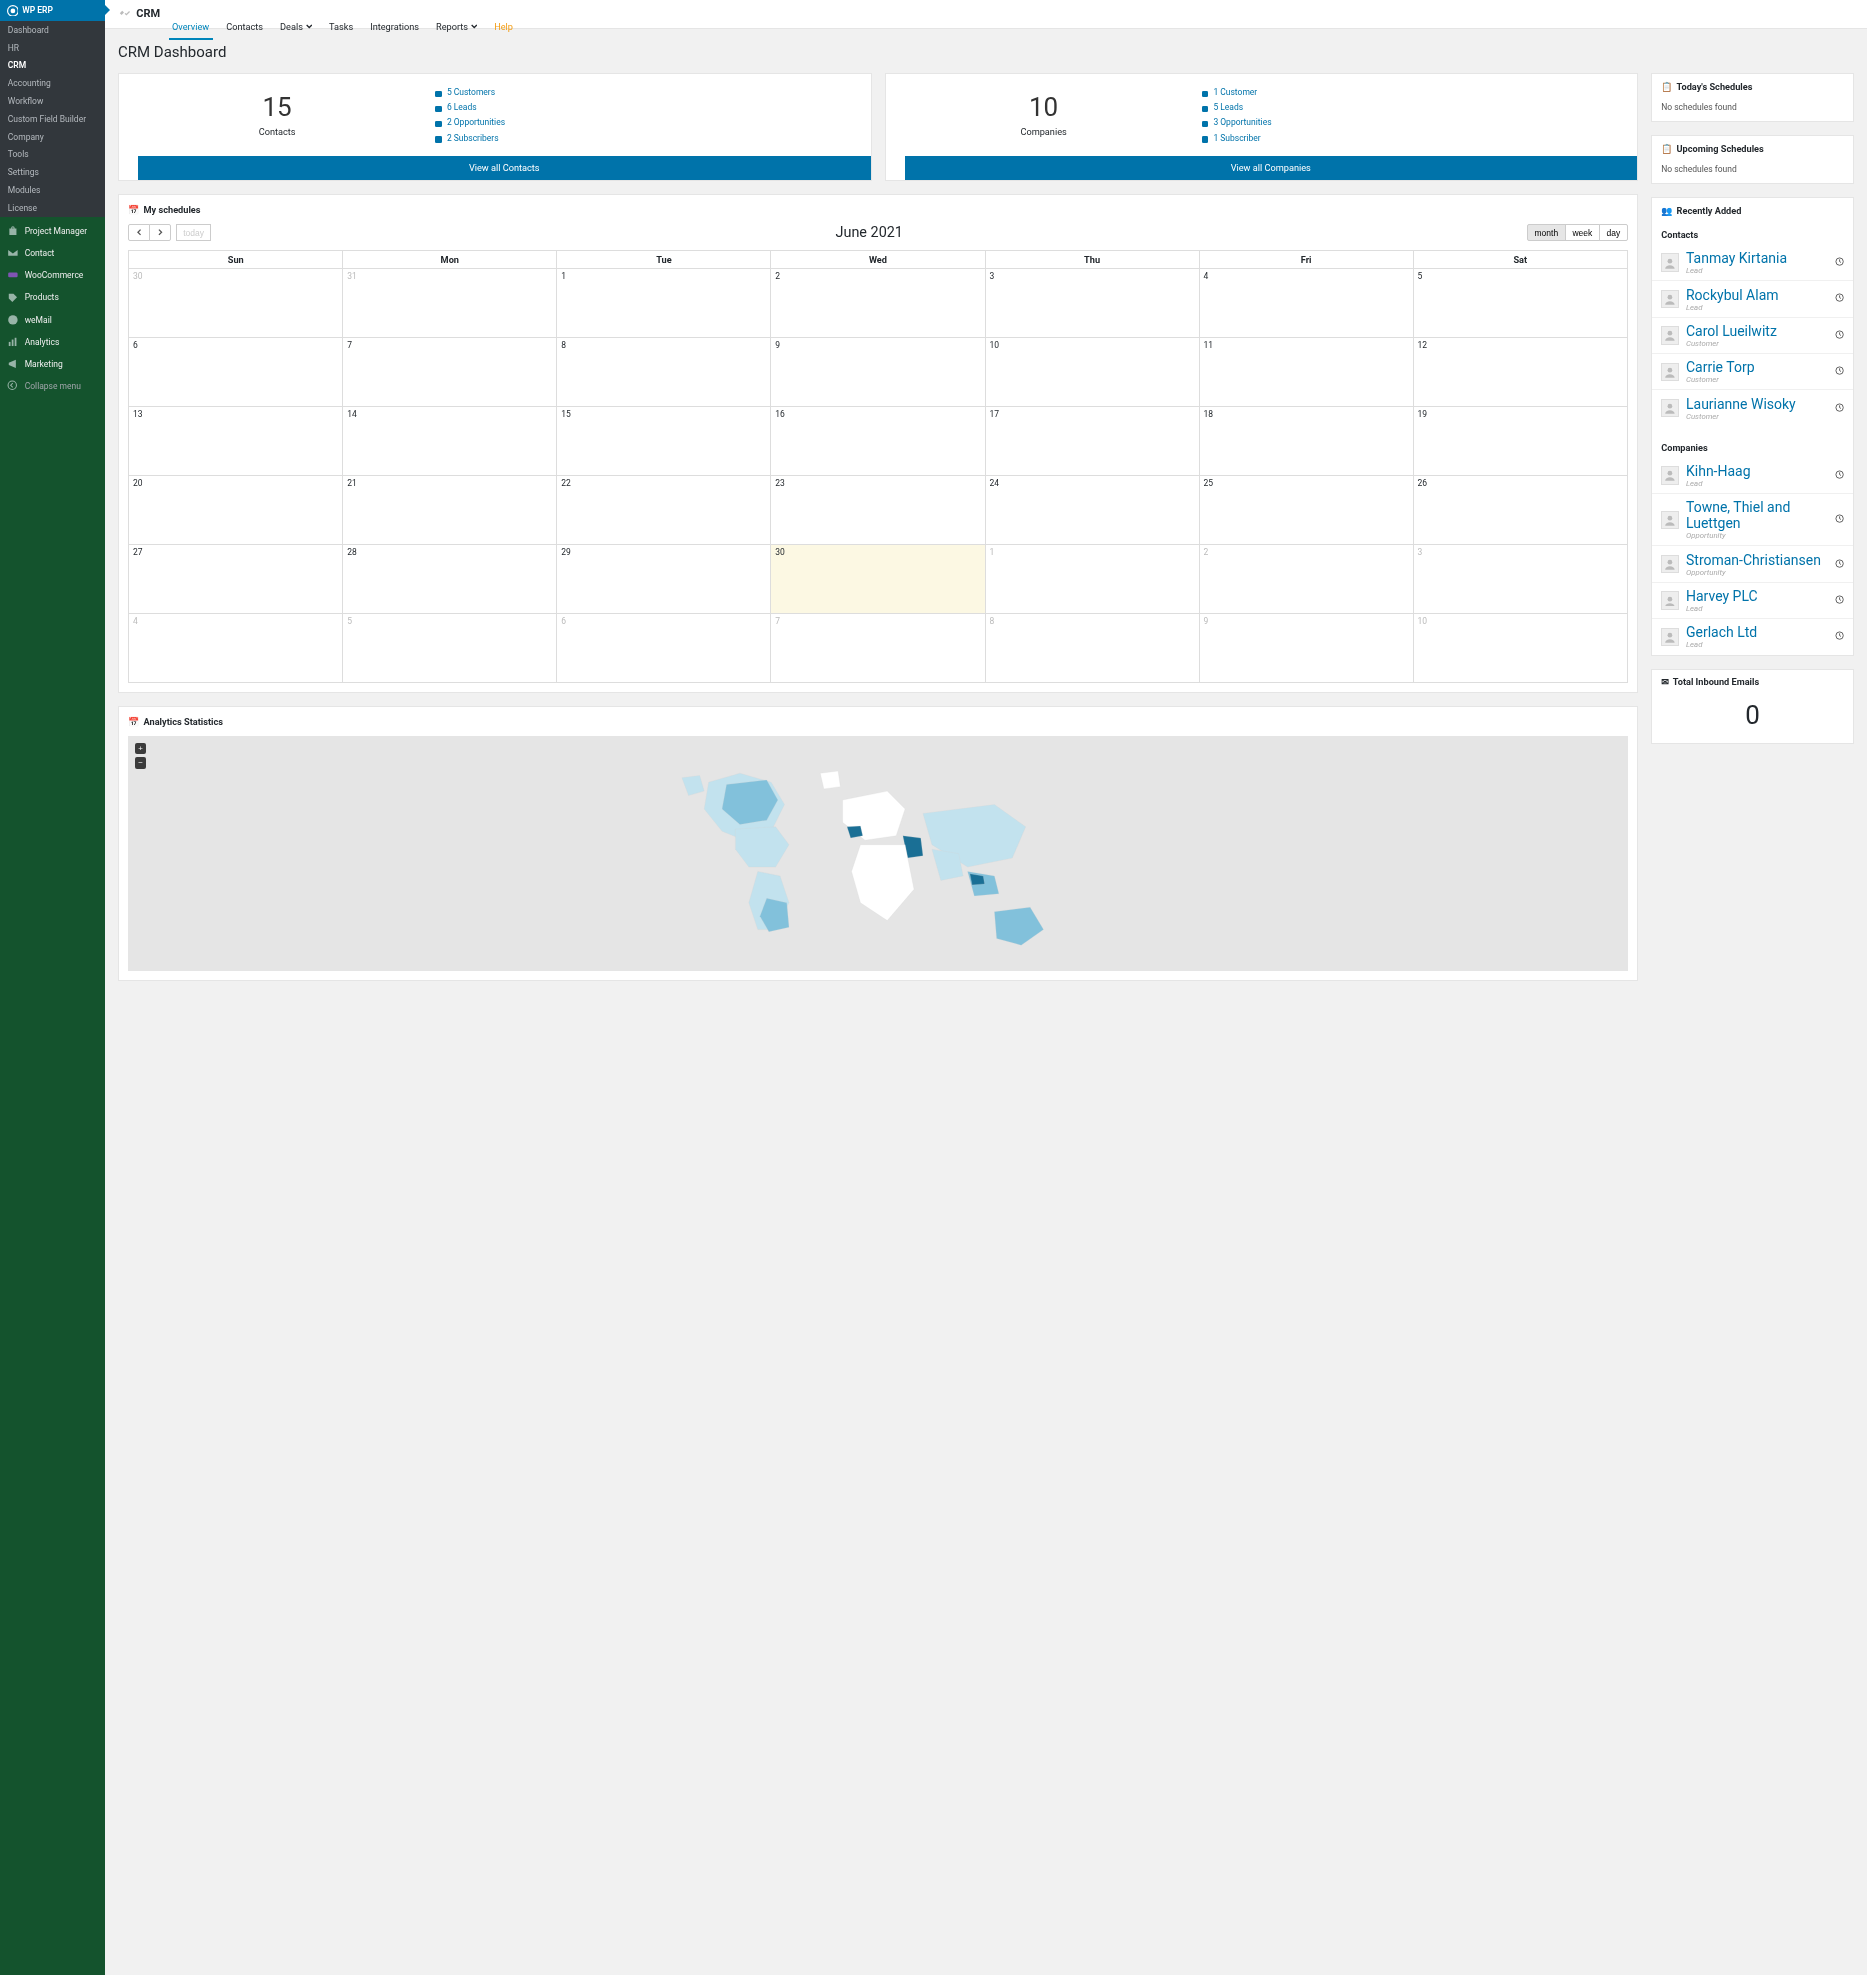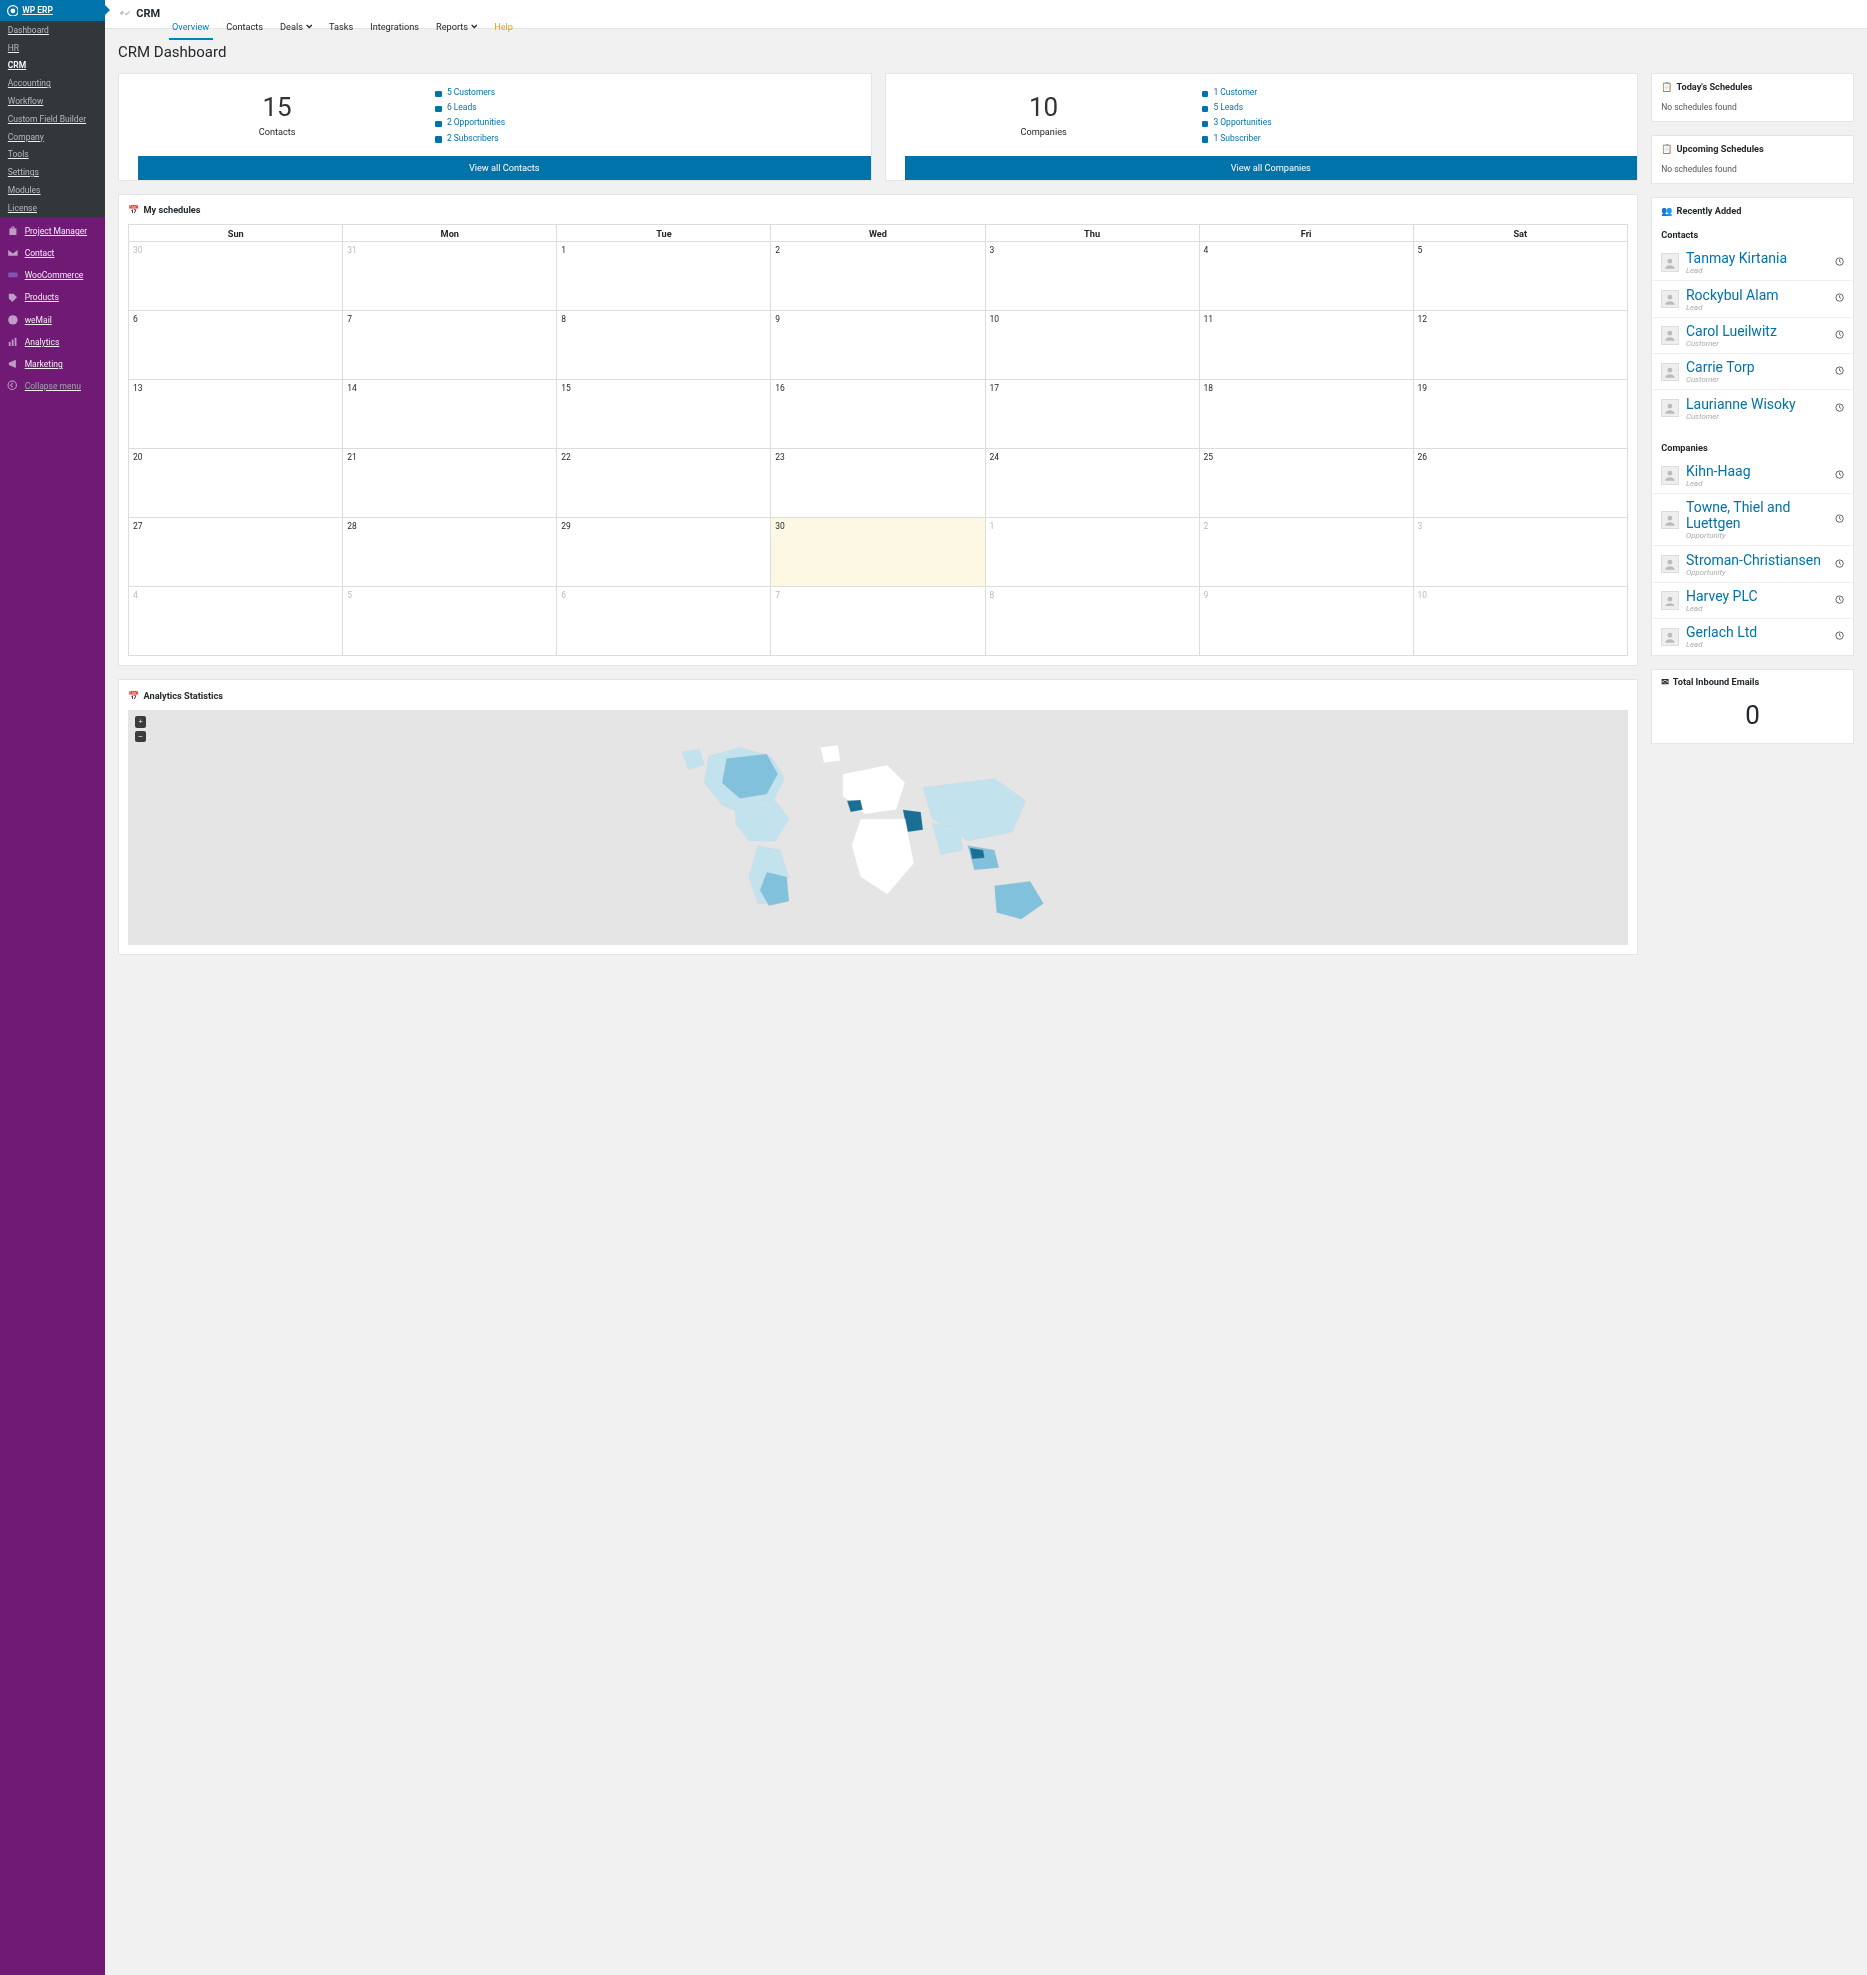--- a/index.html
+++ b/index.html
@@ -1,20 +1,20 @@
 <!DOCTYPE html>
 <html style="font-size:10.5px"><head>
 <meta charset="utf-8">
 <style>
 * { box-sizing: border-box; margin: 0; padding: 0; }
 body { font-family: -apple-system, BlinkMacSystemFont, "Segoe UI", Roboto, sans-serif; background: #f1f1f1; color: #23282d; font-size: 8.5px; }
 .layout { display: flex; min-height: 100vh; }
 
 
-.sidebar { width: 105px; background: #701a75; color: #eee; flex-shrink: 0; text-decoration: underline; }
+.sidebar { width: 105px; background: #14532d; color: #eee; flex-shrink: 0; }
 .sidebar-header { background: #0073aa; color: #fff; padding: 4.6px 6.5px; display: flex; align-items: center; font-weight: 600; font-size: 8.5px; position: relative; }
 .sidebar-header .triangle { position: absolute; right: -5.2px; top: 50%; transform: translateY(-50%); width: 0; height: 0; border-top: 5.2px solid transparent; border-bottom: 5.2px solid transparent; border-left: 5.2px solid #0073aa; }
 .sidebar-sub { background: #32373c; }
 .sidebar-sub a { display: block; padding: 3.9px 7.8px; color: #b4b9be; text-decoration: none; font-size: 8.5px; }
 .sidebar-sub a.active { color: #fff; font-weight: 600; }
 .sidebar-sep { height: 3.3px; }
 .sidebar-item { display: flex; align-items: center; padding: 5.2px 6.5px; color: #eee; text-decoration: none; font-size: 8.5px; }
 .sidebar-item .icon { width: 13px; margin-right: 5.2px; fill: rgba(240,245,250,0.6); color: rgba(240,245,250,0.6); display: flex; align-items: center; }
 .sidebar-item.collapse { color: #a0a5aa; }
 
@@ -253,20 +253,43 @@
                 </div>
                 <div class="stats-btn">View all Companies</div>
               </div>
             </div>
 
           <div class="cal-card">
             <h3>
                 <span>📅</span>
                 <span>My schedules</span>
               </h3>
+            <div class="cal-toolbar">
+              <div class="left">
+                <div class="cal-btn-group">
+                  <button class="cal-btn">
+                    <svg width="6.5" height="6.5" viewBox="0 0 10 10">
+                        <path d="M7 1L3 5l4 4" fill="none" stroke="#555" stroke-width="2"></path>
+                      </svg>
+                  </button>
+                  <button class="cal-btn">
+                    <svg width="6.5" height="6.5" viewBox="0 0 10 10">
+                        <path d="M3 1l4 4-4 4" fill="none" stroke="#555" stroke-width="2"></path>
+                      </svg>
+                  </button>
+                </div>
+                <button class="cal-btn disabled">today</button>
+              </div>
+              <div class="cal-title">June 2021</div>
+              <div class="cal-btn-group">
+                <button class="cal-btn active">month</button>
+                <button class="cal-btn">week</button>
+                <button class="cal-btn">day</button>
+              </div>
+            </div>
             <table class="cal-table">
               <thead>
                   <tr id="cal-head">
                     <th>Sun</th>
                     <th>Mon</th>
                     <th>Tue</th>
                     <th>Wed</th>
                     <th>Thu</th>
                     <th>Fri</th>
                     <th>Sat</th>

